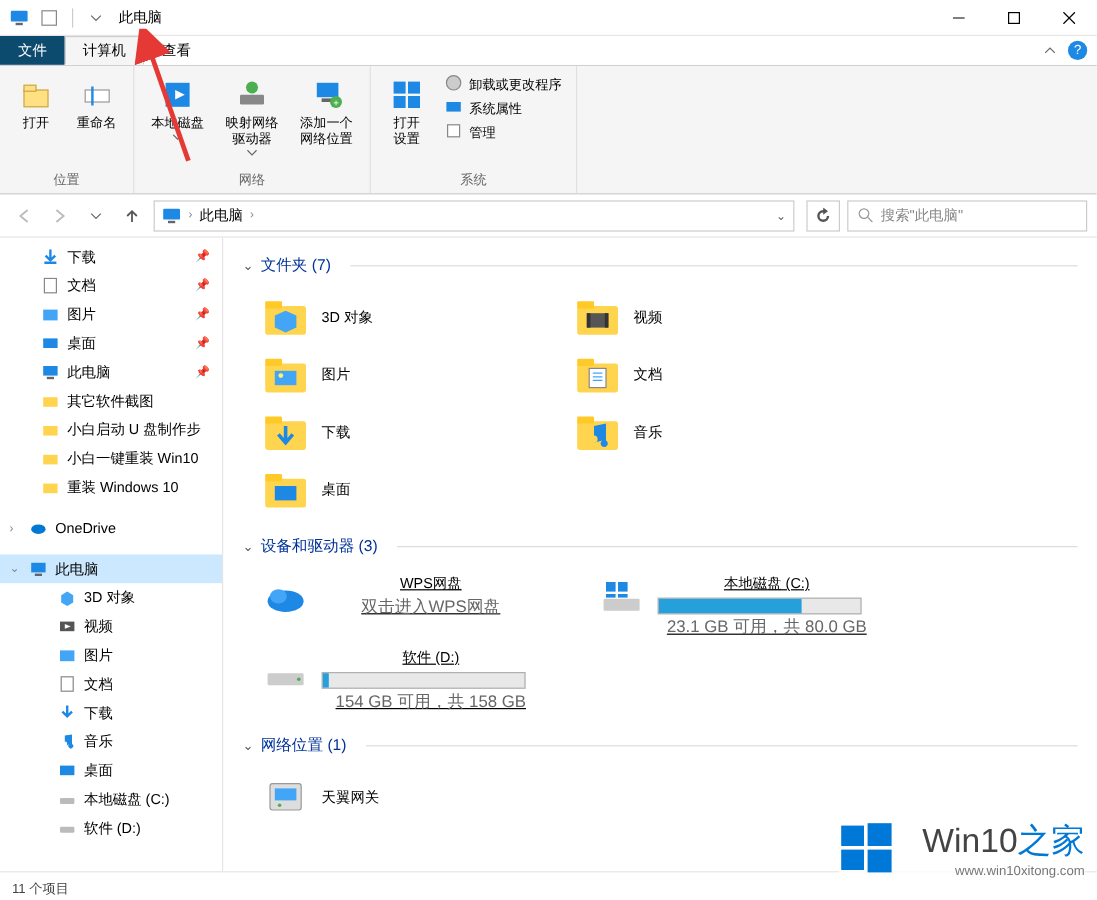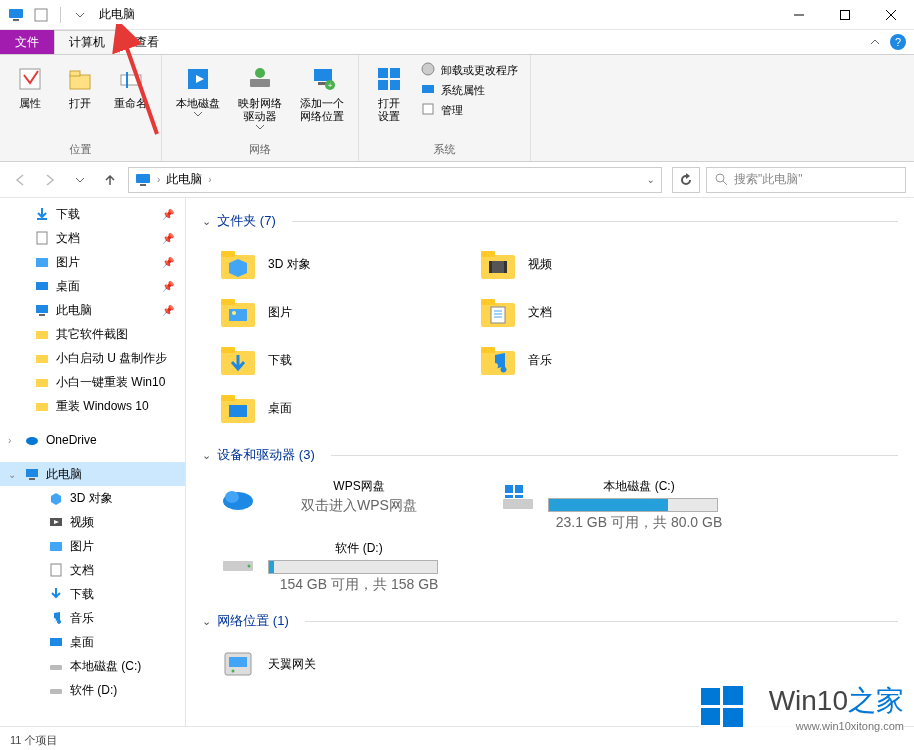--- a/index.html
+++ b/index.html
@@ -11,21 +11,21 @@
 .titlebar-icon { width: 16px; height: 16px; }
 .qat-sep { width: 1px; height: 16px; background: #ccc; margin: 0 2px; }
 .qat-btn { width: 22px; height: 22px; display: flex; align-items: center; justify-content: center; }
 .titlebar-title { margin-left: 8px; font-size: 12px; }
 .titlebar-controls { margin-left: auto; display: flex; }
 .titlebar-controls .ctrl { width: 46px; height: 30px; display: flex; align-items: center; justify-content: center; }
 
 
 .tabs { display: flex; align-items: stretch; height: 24px; background: #fff; position: relative; }
 .tab { padding: 3px 14px; font-size: 12px; border: 1px solid transparent; cursor: default; }
-.tab.file { background: #a21caf; color: #fff; }
+.tab.file { background: #0c4a6e; color: #fff; }
 .tab.active { background: #f5f5f5; border: 1px solid #d0d0d0; border-bottom: 1px solid #f5f5f5; position: relative; z-index: 2; }
 .tabs-right { margin-left: auto; display: flex; align-items: center; padding-right: 8px; gap: 10px; }
 .help-icon { width: 16px; height: 16px; border-radius: 50%; background: #1e88e5; color: #fff; display: flex; align-items: center; justify-content: center; font-size: 11px; }
 
 
 .ribbon { height: 108px; background: #f5f5f5; border-top: 1px solid #d0d0d0; border-bottom: 1px solid #d0d0d0; display: flex; }
 .ribbon-group { display: flex; flex-direction: column; align-items: center; border-right: 1px solid #e0e0e0; padding: 4px 8px 2px; }
 .ribbon-group-body { display: flex; gap: 6px; flex: 1; }
 .ribbon-group-label { font-size: 11px; color: #666; padding: 2px 0; }
 .ribbon-btn { display: flex; flex-direction: column; align-items: center; justify-content: flex-start; padding: 4px 6px; gap: 2px; text-align: center; }
@@ -64,21 +64,21 @@
 .content { flex: 1; overflow-y: auto; padding: 8px 16px; }
 .group-header { display: flex; align-items: center; gap: 6px; color: #003399; font-size: 13px; padding: 6px 0; }
 .group-header .expand { color: #555; font-size: 11px; }
 .group-header .gh-line { flex: 1; height: 1px; background: #ddd; margin-left: 10px; }
 .item-grid { display: flex; flex-wrap: wrap; gap: 0 40px; padding: 4px 0 8px 12px; }
 .folder-item { width: 220px; display: flex; align-items: center; gap: 10px; padding: 4px; }
 .folder-item .fi-icon { width: 40px; height: 40px; display: flex; align-items: center; justify-content: center; }
 .folder-item .fi-text { font-size: 12px; }
 .drive-item { width: 240px; display: flex; align-items: flex-start; gap: 10px; padding: 4px; }
 .drive-item .di-icon { width: 40px; height: 40px; display: flex; align-items: center; justify-content: center; }
-.drive-item .di-body { flex: 1; }
+.drive-item .di-body { flex: 1; text-decoration: underline; }
 .drive-item .di-title { font-size: 12px; }
 .drive-item .di-sub { font-size: 14px; color: #666; margin-top: 2px; }
 .drive-bar { width: 170px; height: 14px; border: 1px solid #b0b0b0; background: #e8e8e8; margin-top: 3px; }
 .drive-bar-fill { height: 100%; background: #26a0da; }
 
 
 .statusbar { height: 28px; border-top: 1px solid #e5e5e5; display: flex; align-items: center; padding: 0 10px; font-size: 11px; color: #444; }
 
 
 .watermark { position: absolute; right: 10px; bottom: 18px; display: flex; align-items: center; gap: 24px; background: rgba(255,255,255,0.8); margin-top: 24px; }
@@ -152,29 +152,20 @@
       <marker id="ah" markerWidth="8" markerHeight="8" refX="4" refY="4" orient="auto">
         <path d="M0 0 L8 4 L0 8 Z" fill="#e53935"></path>
       </marker>
     </defs>
   <line x1="45" y1="110" x2="10" y2="10" stroke="#e53935" stroke-width="4" marker-end="url(#ah)"></line>
 </svg>
 
 <div class="ribbon">
   <div class="ribbon-group">
     <div class="ribbon-group-body">
-      <div class="ribbon-btn">
-        <span class="ribbon-btn-icon">
-            <svg width="28" height="28">
-              <rect x="4" y="4" width="20" height="20" fill="#fff" stroke="#999"></rect>
-              <path d="M8 10 L14 18 L22 6" stroke="#e53935" stroke-width="2" fill="none"></path>
-            </svg>
-          </span>
-        <span class="ribbon-btn-label">属性</span>
-      </div>
       <div class="ribbon-btn">
         <span class="ribbon-btn-icon">
             <svg width="28" height="28">
               <rect x="4" y="10" width="20" height="14" fill="#ffe082" stroke="#caa53d"></rect>
               <rect x="4" y="6" width="10" height="5" fill="#ffe082" stroke="#caa53d"></rect>
             </svg>
           </span>
         <span class="ribbon-btn-label">打开</span>
       </div>
       <div class="ribbon-btn">

